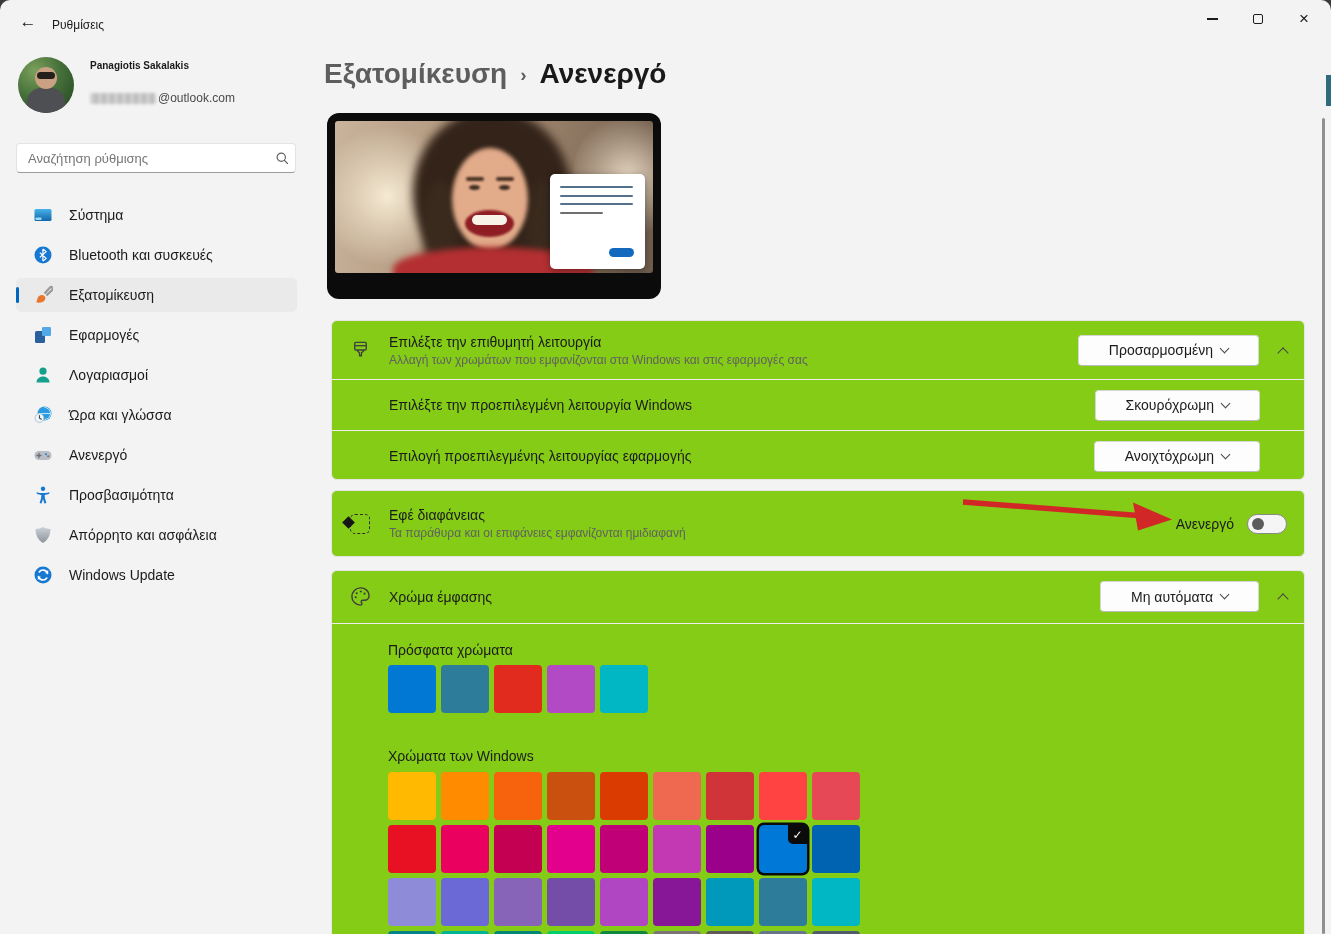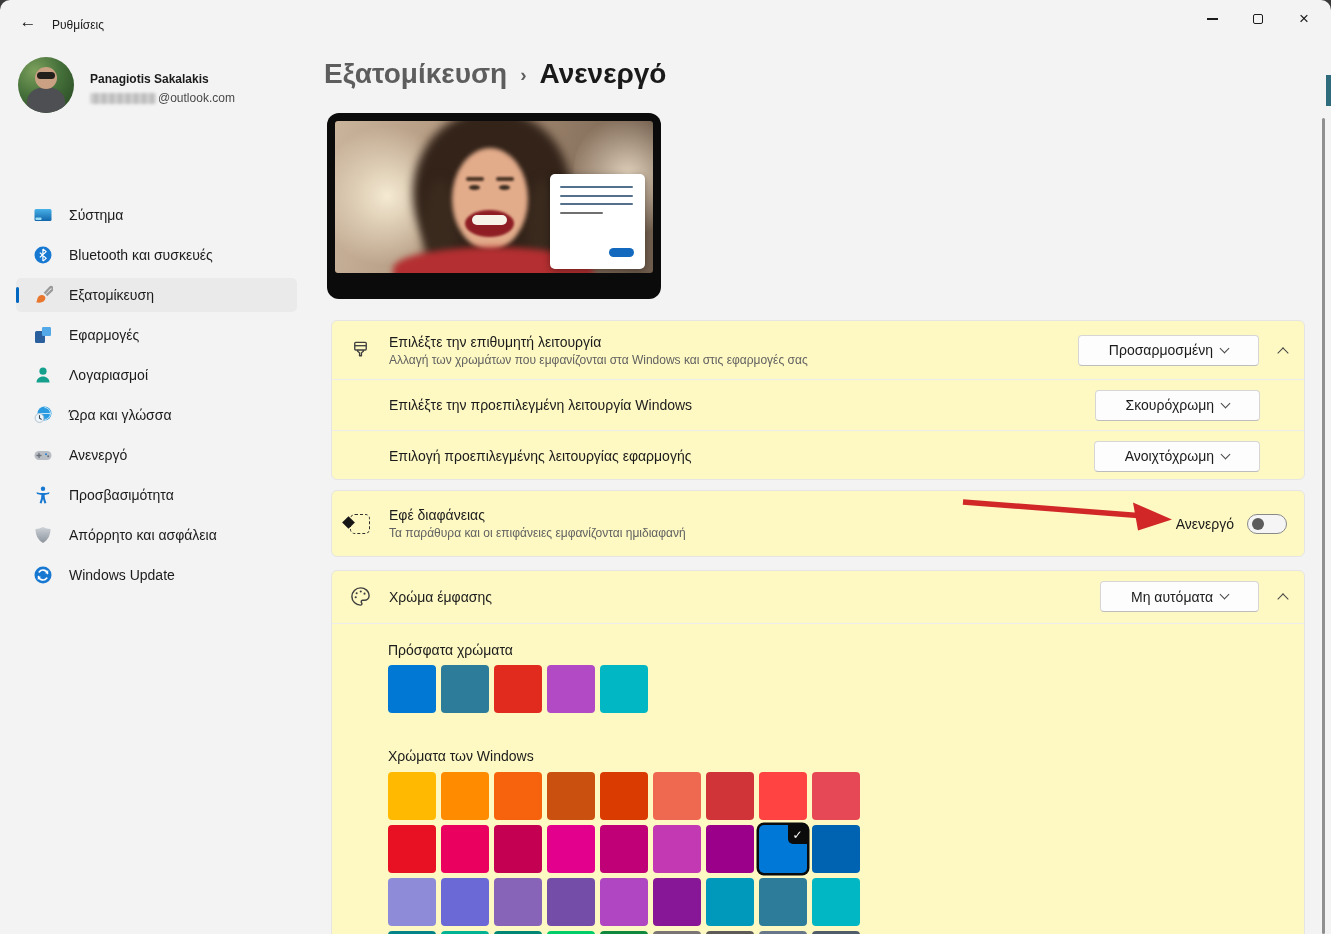--- a/index.html
+++ b/index.html
@@ -15,21 +15,21 @@
   .wc-min { left:1190px; } .wc-max { left:1236px; } .wc-close { left:1282px; font-size:17px; color:#1b1b1b; font-weight:400;}
   .minbar { width:11px; height:1.4px; background:#1b1b1b; }
   .maxbox { width:10px; height:10px; border:1.2px solid #1b1b1b; border-radius:2px; }
 
   
   .avatar { position:absolute; left:18px; top:57px; width:56px; height:56px; border-radius:50%;
     background:radial-gradient(circle at 30% 25%, #7ca05c 0%, #45703a 45%, #23421f 100%); overflow:hidden; }
   .avatar .head { position:absolute; left:17px; top:10px; width:22px; height:22px; border-radius:50%; background:#caa183; }
   .avatar .body { position:absolute; left:9px; top:30px; width:38px; height:28px; border-radius:50% 50% 0 0; background:#4d4f52; }
   .avatar .shade { position:absolute; left:19px; top:15px; width:18px; height:7px; border-radius:4px; background:#23201c; }
-  .user-name { position:absolute; left:90px; top:72px; font-size:12px; font-weight:bold; color:#1b1b1b; }
+  .user-name { position:absolute; left:90px; top:60px; font-size:10px; font-weight:bold; color:#1b1b1b; }
   .user-email { position:absolute; left:90px; top:91px; font-size:12px; color:#494949; display:flex; align-items:center; }
   .redacted { display:inline-block; width:66px; height:11px; margin-right:2px; border-radius:2px;
     background:repeating-linear-gradient(90deg,#cfcfcf 0 4px,#bdbdbd 4px 8px); filter:blur(1.5px); }
 
   .searchbox { position:absolute; left:16px; top:143px; width:280px; height:30px; background:#ffffff;
     border:1px solid #e3e3e3; border-bottom:1px solid #9b9b9b; border-radius:4px; display:flex; align-items:center; }
   .searchbox input { flex:1; border:none; outline:none; background:transparent; font-size:13px; color:#1b1b1b;
     padding:0 8px 0 11px; font-family:inherit; }
   .searchbox input::placeholder { color:#767676; }
   .search-ic { width:26px; display:flex; align-items:center; justify-content:center; }
@@ -68,21 +68,21 @@
   .mouth { left:130px; top:89px; width:49px; height:27px; border-radius:50%; background:#8e1e24; filter:blur(1px); }
   .teeth { left:137px; top:94px; width:35px; height:10px; border-radius:5px; background:#f7f3e9; filter:blur(.4px); }
   .torso { left:58px; top:126px; width:200px; height:44px; border-radius:50% 50% 0 0; background:#b42f31; filter:blur(3px); }
   .mock { position:absolute; left:215px; top:53px; width:95px; height:95px; background:#fff; border-radius:5px;
     box-shadow:0 2px 7px rgba(0,0,0,.38); }
   .mock .ml { position:absolute; left:10px; height:2px; border-radius:1px; background:#53718c; }
   .mock .ml4 { background:#6f6f6f; }
   .mock .mbtn { position:absolute; left:59px; top:74px; width:25px; height:9px; border-radius:4.5px; background:#1269bd; }
 
   
-  .card { position:absolute; left:331px; width:974px; background:#fef9c3; border:1px solid #e5e5e5; border-radius:6px; }
+  .card { position:absolute; left:331px; width:974px; background:#84cc16; border:1px solid #e5e5e5; border-radius:6px; }
   .card-mode { top:320px; height:160px; }
   .card-transparency { top:490px; height:67px; }
   .card-accent { top:570px; height:500px; }
   .crow { display:flex; align-items:center; padding:0 17px 0 16px; }
   .crow-h58 { height:58px; } .crow-h51 { height:51px; border-top:1px solid #ededed; padding-left:57px; padding-right:44px;}
   .crow-h67 { height:65px; } .crow-h52 { height:51px; }
   .lead-ic { width:24px; height:24px; margin-right:17px; display:flex; align-items:center; justify-content:center; flex:none; }
   .ctexts { display:flex; flex-direction:column; justify-content:center; gap:3px; }
   .ctitle { font-size:14px; color:#1b1b1b; }
   .csub { font-size:12px; color:#616161; }
@@ -144,20 +144,29 @@
     <div class="body"></div>
       <div class="head"></div>
       <div class="shade"></div>
   </div>
   <div class="user-name">Panagiotis Sakalakis</div>
   <div class="user-email">
     <span class="redacted"></span>
     <span>@outlook.com</span>
   </div>
 
+  <div class="searchbox">
+    <input type="text" placeholder="Αναζήτηση ρύθμισης" style="">
+    <span class="search-ic">
+      <svg viewBox="0 0 18 18" width="15" height="15">
+          <circle cx="7.5" cy="7.5" r="5" fill="none" stroke="#5f5f5f" stroke-width="1.4"></circle>
+          <line x1="11.3" y1="11.3" x2="15" y2="15" stroke="#5f5f5f" stroke-width="1.4" stroke-linecap="round"></line>
+        </svg>
+    </span>
+  </div>
 
   <div class="nav" id="nav">
       <div class="nav-item">
         <span class="nav-ic">
           <svg viewBox="0 0 20 20" width="20" height="20">
             <defs>
               <linearGradient id="g1" x1="0" y1="0" x2="0" y2="1">
                 <stop offset="0" stop-color="#47b1e8"></stop>
                 <stop offset="1" stop-color="#1266ab"></stop>
               </linearGradient>

